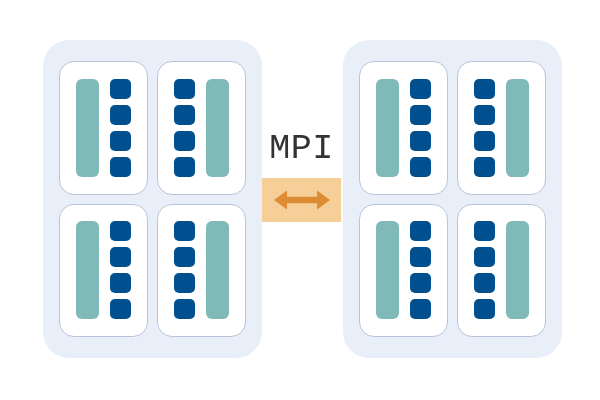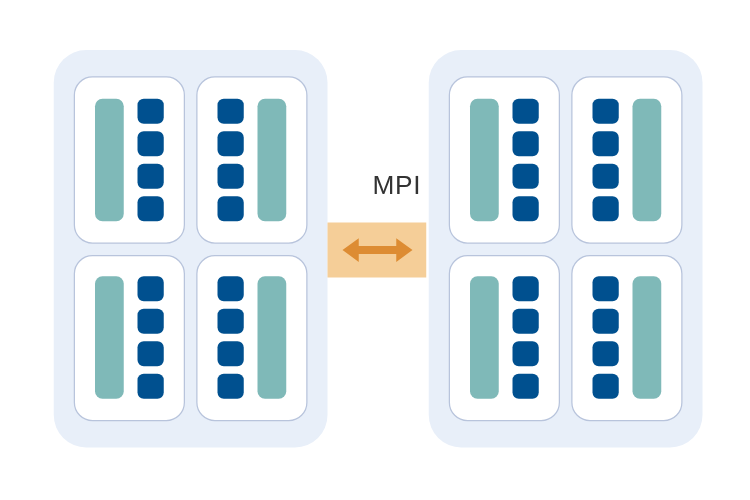--- a/index.html
+++ b/index.html
@@ -86,26 +86,25 @@
     border-radius: 5px;
   }
 
   
   .mpi-label {
     position: absolute;
     left: 262px;
     top: 132px;
     width: 79px;
     text-align: center;
-    font-size: 21px;
+    font-size: 35px;
     line-height: 34px;
     color: #333333;
     letter-spacing: 0.5px;
-    font-family: Liberation Sans, sans-serif;
-    padding-left: 16px;
+    font-family: Liberation Mono, monospace;
   }
   .mpi-band {
     position: absolute;
     left: 262px;
     top: 178px;
     width: 79px;
     height: 44px;
     background: #f5ce98;
     display: flex;
     align-items: center;

